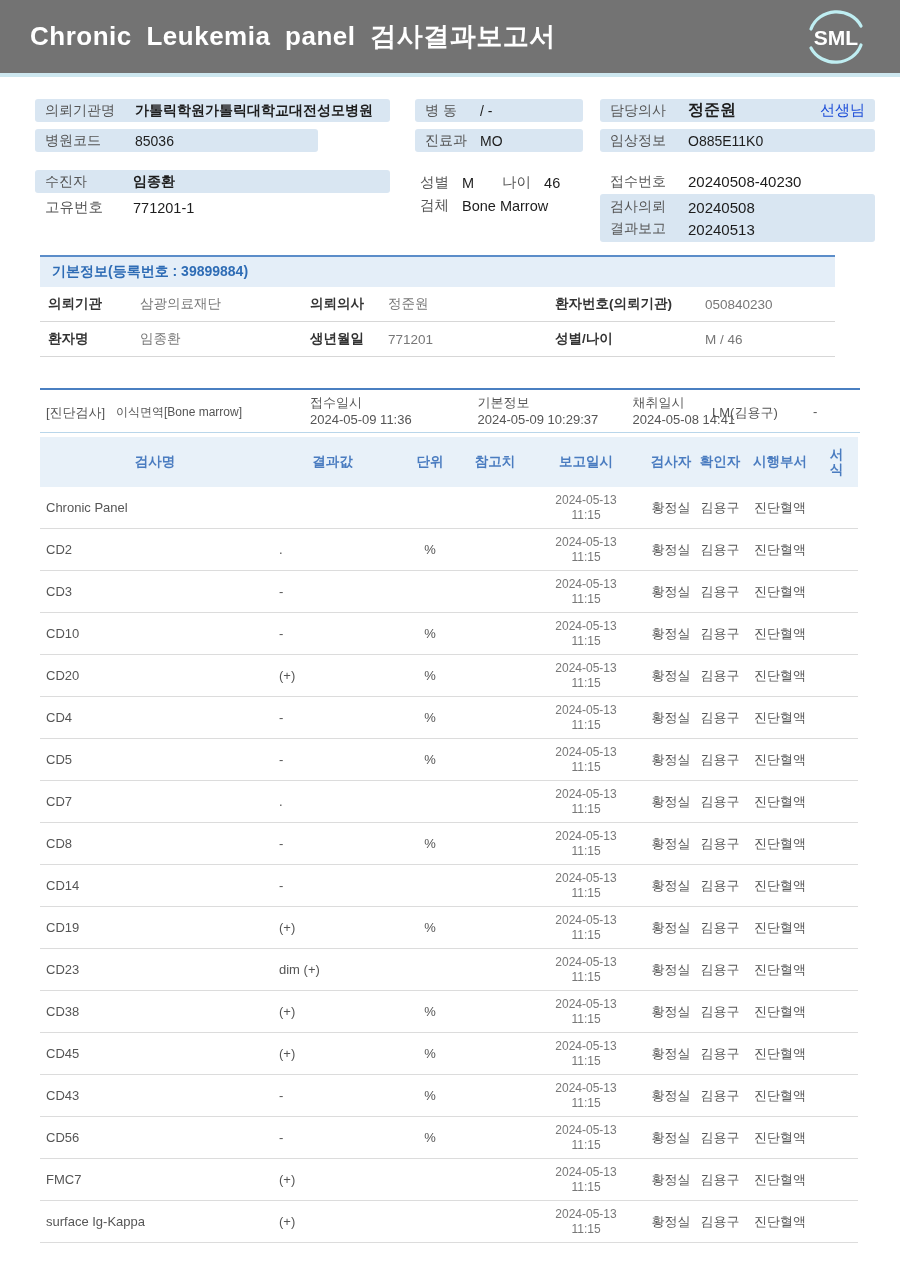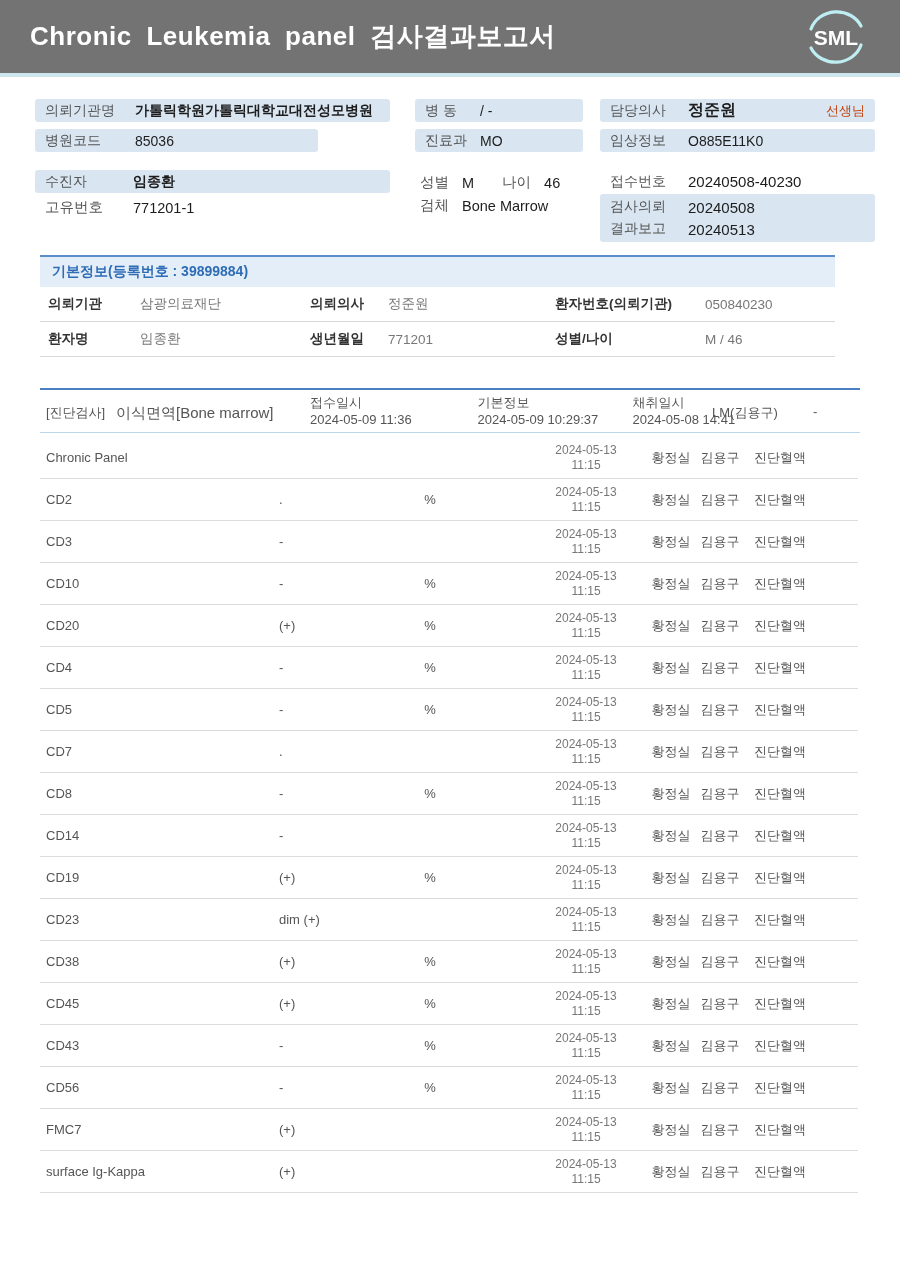--- a/index.html
+++ b/index.html
@@ -14,21 +14,21 @@
   .accent { position:absolute; top:73px; left:0; width:900px; height:4px; background:#cde7ef; }
   .logo { width:64px; height:60px; position:relative; flex:0 0 auto; }
 
   
   .fieldbox { background:#d9e6f2; border-radius:3px; height:23px; display:flex; align-items:center;
               margin-bottom:7px; padding:0 10px; font-size:14px; }
   .fieldrow { height:23px; display:flex; align-items:center; margin-bottom:7px; padding:0 10px; font-size:14px; }
   .flabel { color:#555; flex:0 0 auto; }
   .fvalue { color:#1d1d1d; }
   .bold   { font-weight:700; }
-  .suffix { margin-left:auto; color:#c2410c; font-size:13px; }
+  .suffix { margin-left:auto; color:#1d4ed8; font-size:15px; }
 
   .info-left  { position:absolute; top:99px;  left:35px;  width:355px; }
   .info-mid   { position:absolute; top:99px;  left:415px; width:168px; }
   .info-right { position:absolute; top:99px;  left:600px; width:275px; }
   .info-left .flabel  { width:90px; }
   .info-mid  .flabel  { width:55px; }
   .info-right .flabel { width:78px; }
   .info-left .fieldbox:nth-child(2) { width:283px; }
   .doctor-name { font-size:16px; font-weight:700; }
 
@@ -56,21 +56,21 @@
   .bv { color:#777; }
   .b-l1 { left:8px; }  .b-v1 { left:100px; }
   .b-l2 { left:270px; } .b-v2 { left:348px; }
   .b-l3 { left:515px; } .b-v3 { left:665px; }
 
   
   .exam { position:absolute; top:388px; left:40px; width:820px; height:45px;
           border-top:2px solid #4a7fc1; border-bottom:1px solid #b9d6ea; font-size:13px; color:#555; }
   .exam span { position:absolute; white-space:nowrap; }
   .exam .tag  { left:6px;  top:14px; }
-  .exam .name { left:76px; top:14px; font-size:15px; }
+  .exam .name { left:76px; top:14px; font-size:12px; }
   .exam .dgroup { top:4px; text-align:center; line-height:17px; }
   .exam .d1 { left:195px; width:150px; }
   .exam .d2 { left:355px; width:165px; }
   .exam .d3 { left:520px; width:145px; }
   .exam .lm   { left:672px; top:14px; }
   .exam .dash { left:773px; top:14px; }
 
   
   .results { position:absolute; top:437px; left:40px; width:818px; }
   .grid-row { display:grid; grid-template-columns:230px 125px 70px 60px 122px 48px 50px 70px 43px; }
@@ -209,20 +209,33 @@
     </span>
     <span class="dgroup d3">
       <span>채취일시</span><br>
       <span>2024-05-08 14:41</span>
     </span>
     <span class="lm">LM(김용구)</span>
     <span class="dash">-</span>
   </section>
 
   <section class="results">
+    <div class="grid-row thead">
+      <div>검사명</div>
+      <div>결과값</div>
+      <div>단위</div>
+      <div>참고치</div>
+      <div>보고일시</div>
+      <div>검사자</div>
+      <div>확인자</div>
+      <div>시행부서</div>
+      <div>
+          <span class="vert">서식</span>
+        </div>
+    </div>
     <div>
         <div class="grid-row trow">
     <div class="cell-name">Chronic Panel</div>
     <div class="cell-result"></div>
     <div></div>
     <div></div>
     <div class="cell-date">
       <span>2024-05-13</span>
       <span>11:15</span>
     </div>

